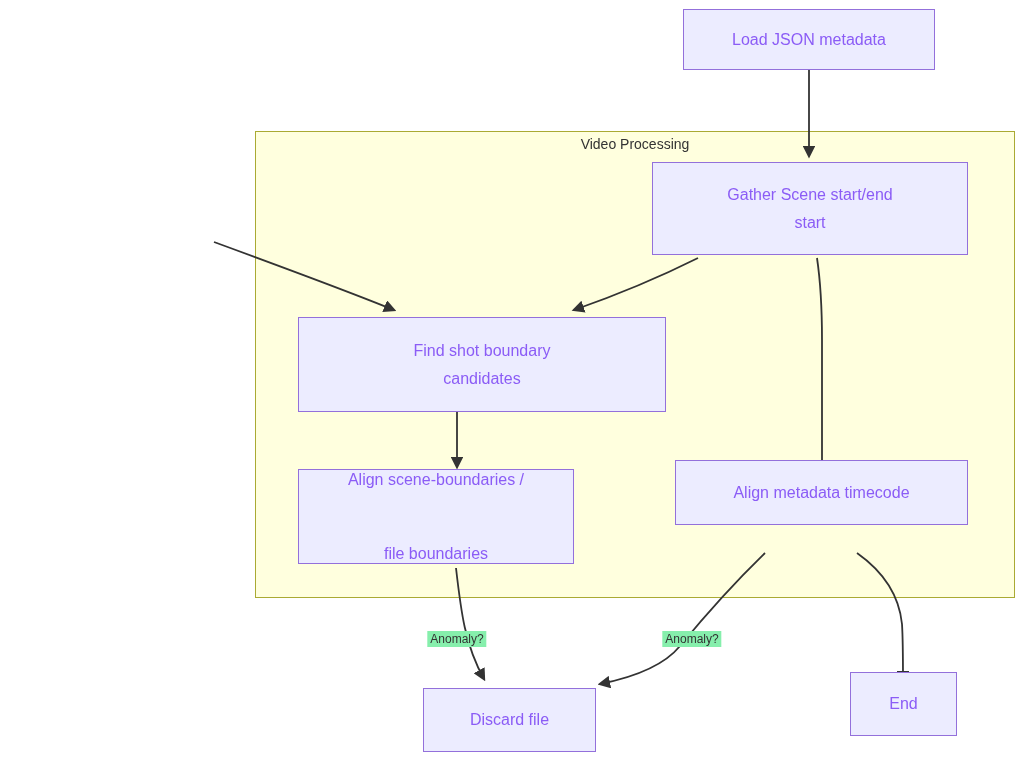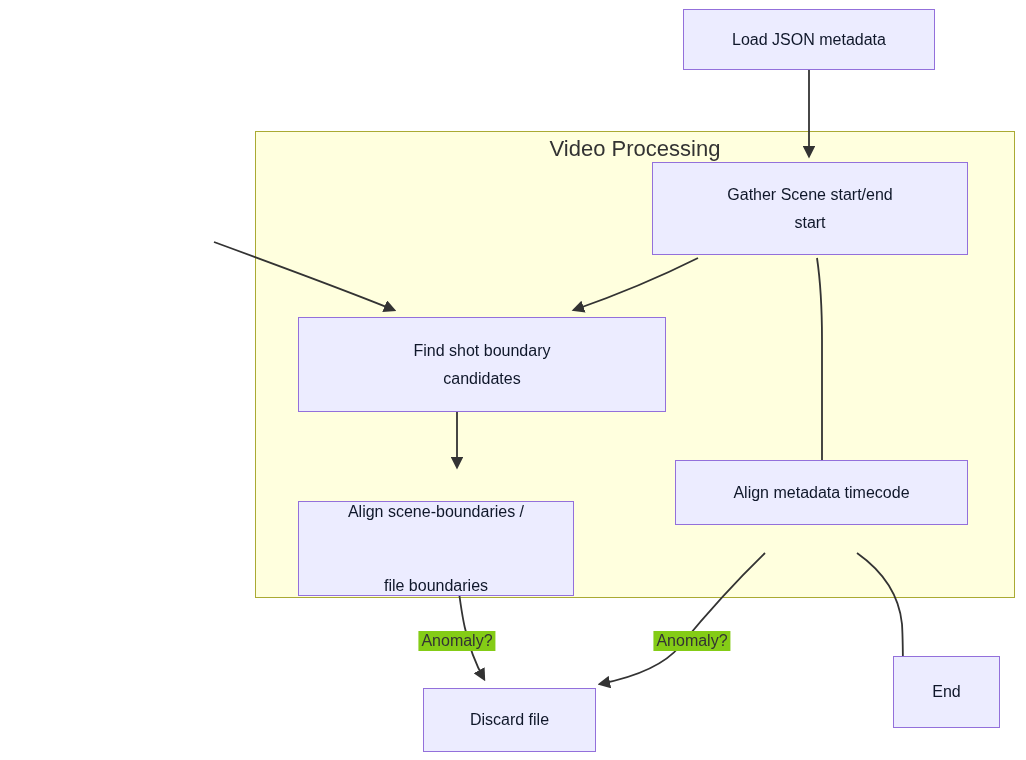--- a/index.html
+++ b/index.html
@@ -8,44 +8,44 @@
     font-family:"Liberation Sans","DejaVu Sans",sans-serif;
     color:#333333;background:#ffffff;
   }
   .cluster{
     position:absolute;left:255px;top:131px;width:760px;height:467px;
     background:#ffffde;border:1px solid #aaaa33;box-sizing:border-box;
     z-index:1;
   }
   .cluster-label{
     position:absolute;left:255px;top:136px;width:760px;text-align:center;
-    font-size:22px;color:#333;z-index:2;
+    font-size:14px;color:#333;z-index:2;
   }
   svg.edges{position:absolute;left:0;top:0;z-index:3;pointer-events:none;}
   .edge-label{
-    position:absolute;z-index:4;background:#84cc16;color:#333;
-    font-size:16px;padding:1px 3px;transform:translateX(-50%);
+    position:absolute;z-index:4;background:#86efac;color:#333;
+    font-size:12px;padding:1px 3px;transform:translateX(-50%);
     white-space:nowrap;
   }
   .node{
     position:absolute;box-sizing:border-box;z-index:5;
     background:#ECECFF;border:1.3px solid #9370DB;
     display:flex;flex-direction:column;align-items:center;justify-content:center;
-    text-align:center;font-size:16px;line-height:28px;color:#0f172a;
+    text-align:center;font-size:16px;line-height:28px;color:#8b5cf6;
   }
   .node span{display:block;}
   
   #n-load-json   {left:683px;top:9px;  width:252px;height:61px;}
   #n-load-video  {left:10px; top:178px;width:205px;height:64px;}
   #n-gather      {left:652px;top:162px;width:316px;height:93px;}
   #n-find-shot   {left:298px;top:317px;width:368px;height:95px;}
-  #n-align-scene {left:298px;top:501px;width:276px;height:95px;gap:46px;}
+  #n-align-scene {left:298px;top:469px;width:276px;height:95px;gap:46px;}
   #n-align-meta  {left:675px;top:460px;width:293px;height:65px;}
   #n-discard     {left:423px;top:688px;width:173px;height:64px;text-align:right;}
-  #n-end         {left:850px;top:656px;width:107px;height:72px;margin-left:43px;}
+  #n-end         {left:850px;top:672px;width:107px;height:64px;}
   #lbl-anomaly-left {left:457px;top:631px;}
   #lbl-anomaly-right{left:692px;top:631px;}
 </style>
 </head>
 <body>
 
 <div class="canvas">
 
   <div class="cluster"></div>
   <div class="cluster-label">Video Processing</div>

